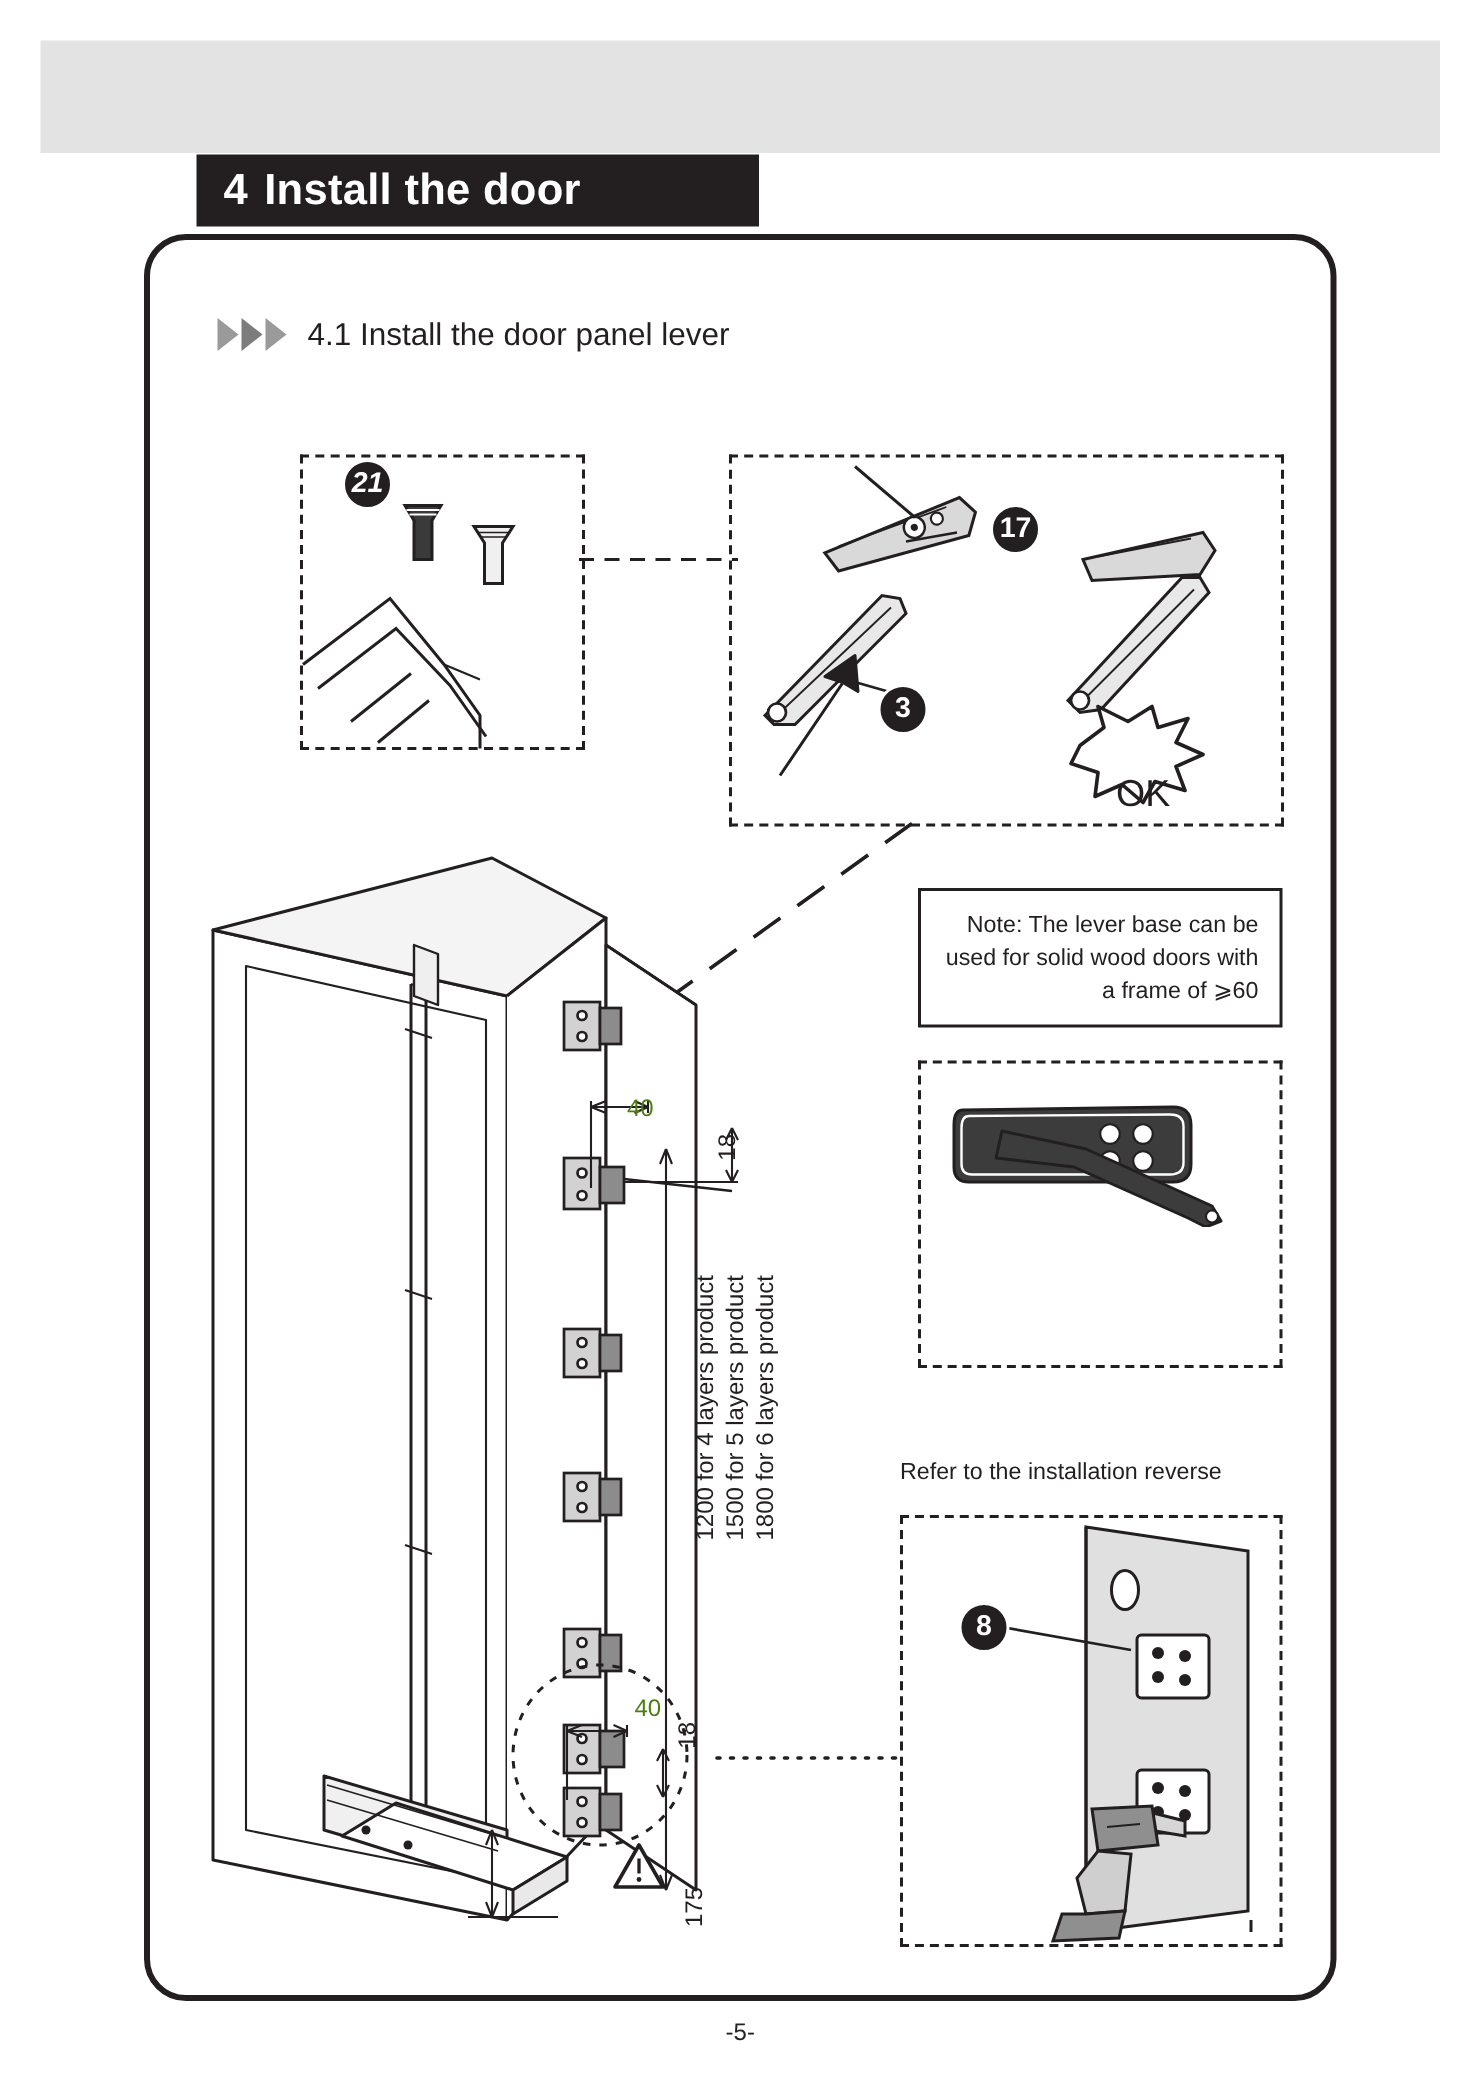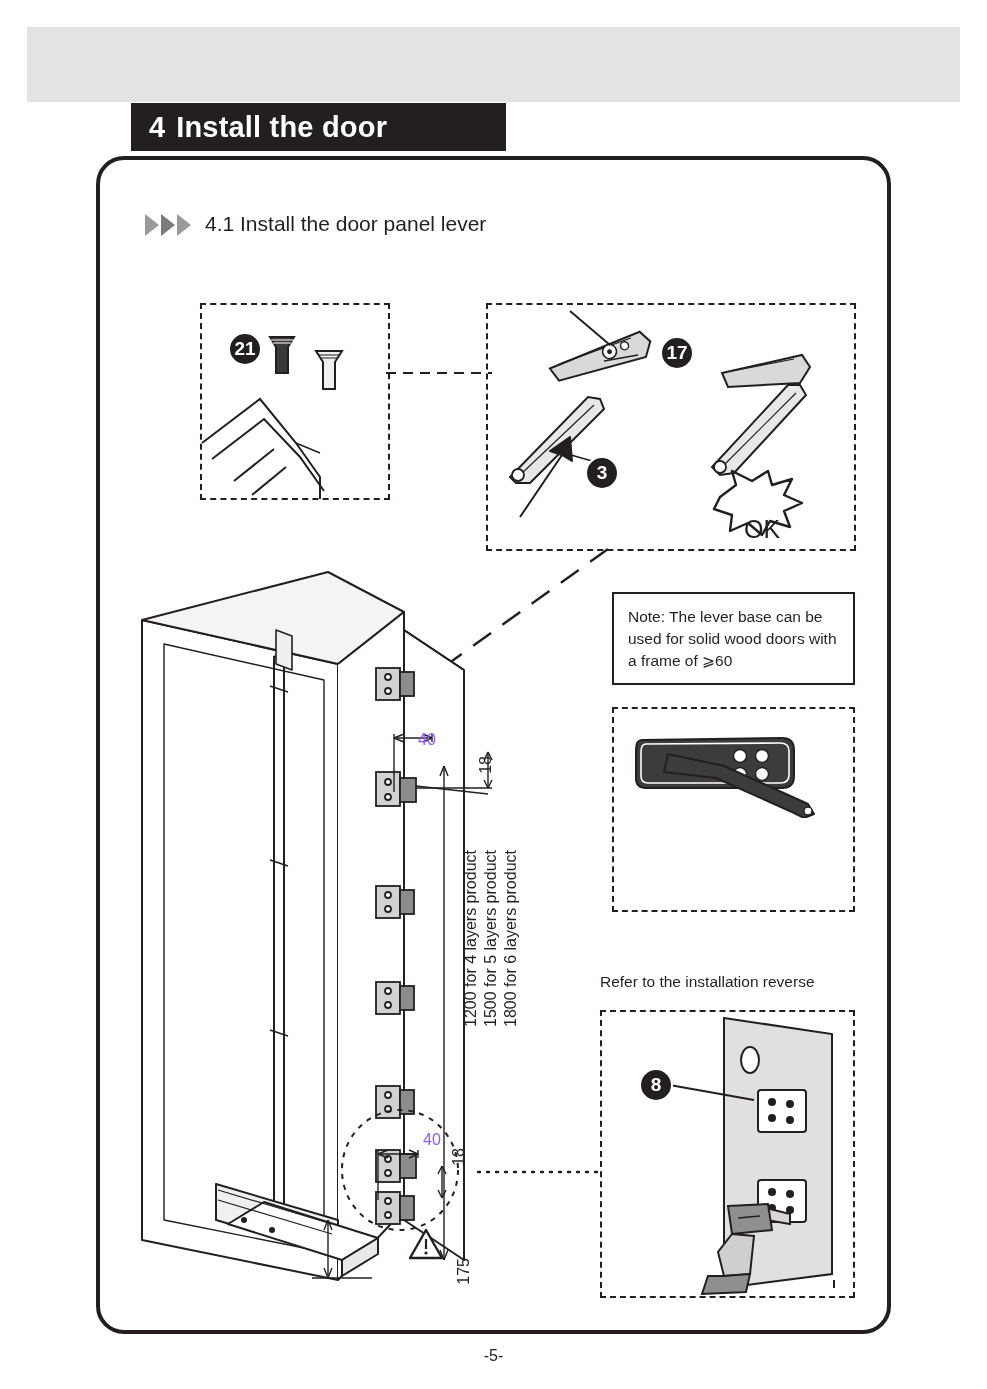--- a/index.html
+++ b/index.html
@@ -62,21 +62,21 @@
     border: 4px solid #231f20;
     border-radius: 28px;
     box-sizing: border-box;
   }
   
   .subhead {
     position: absolute;
     left: 145px;
     top: 212px;
     display: flex;
-    align-items: flex-end;
+    align-items: flex-start;
   }
   .arrows {
     display: flex;
     align-items: center;
     margin-right: 12px;
   }
   .arrow-tri {
     width: 0;
     height: 0;
     border-top: 11px solid transparent;
@@ -92,20 +92,21 @@
   
   .dashed {
     position: absolute;
     border: 2px dashed #231f20;
     box-sizing: border-box;
   }
   .solidbox {
     position: absolute;
     border: 2px solid #231f20;
     box-sizing: border-box;
+    text-align: right;
   }
   .note-text {
     font-size: 15.5px;
     line-height: 1.42;
     color: #231f20;
   }
   
   .bullet {
     position: absolute;
     background: #231f20;
@@ -117,21 +118,21 @@
     font-size: 19px;
     font-weight: bold;
     width: 34px;
     height: 34px;
     box-sizing: border-box;
     border: 2px solid #ffffff;
   }
   .dim-label {
     position: absolute;
     font-size: 16px;
-    color: #8b5cf6;
+    color: #4d7c0f;
   }
   .vert-label {
     position: absolute;
     font-size: 16px;
     color: #231f20;
     writing-mode: vertical-rl;
     transform: rotate(180deg);
     white-space: nowrap;
   }
   .page-num {
@@ -182,21 +183,21 @@
 
     <g transform="translate(64,30)">
       <path d="M6 4 L30 4 L24 14 L24 40 L12 40 L12 14 Z" fill="#3a3a3a" stroke="#231f20" stroke-width="2"></path>
       <path d="M7 7 L29 7 M9 10 L27 10" stroke="#ffffff" stroke-width="1.2"></path>
     </g>
     <g transform="translate(110,44)">
       <path d="M6 4 L32 4 L25 15 L25 42 L13 42 L13 15 Z" fill="#f0f0f0" stroke="#231f20" stroke-width="2"></path>
       <path d="M9 8 L29 8 M11 11 L27 11" stroke="#231f20" stroke-width="1.1"></path>
     </g>
   </svg>
-  <div class="bullet" style="left:228px; top:332px;">21</div>
+  <div class="bullet" style="left:228px; top:306px;font-style:italic;">21</div>
 
   <svg class="abs" style="left:386px; top:368px;" width="110" height="10">
     <line x1="0" y1="5" x2="106" y2="5" stroke="#231f20" stroke-width="2" stroke-dasharray="10 7"></line>
   </svg>
 
   <div class="dashed" style="left:486px; top:303px; width:370px; height:248px;"></div>
   <svg class="abs" style="left:486px; top:303px;" width="370" height="248" viewBox="0 0 370 248">
 
     <g transform="translate(60,50) rotate(-14)">
       <path d="M0 16 L96 2 L104 14 L96 28 L6 30 Z" fill="#d9d9d9" stroke="#231f20" stroke-width="2"></path>

